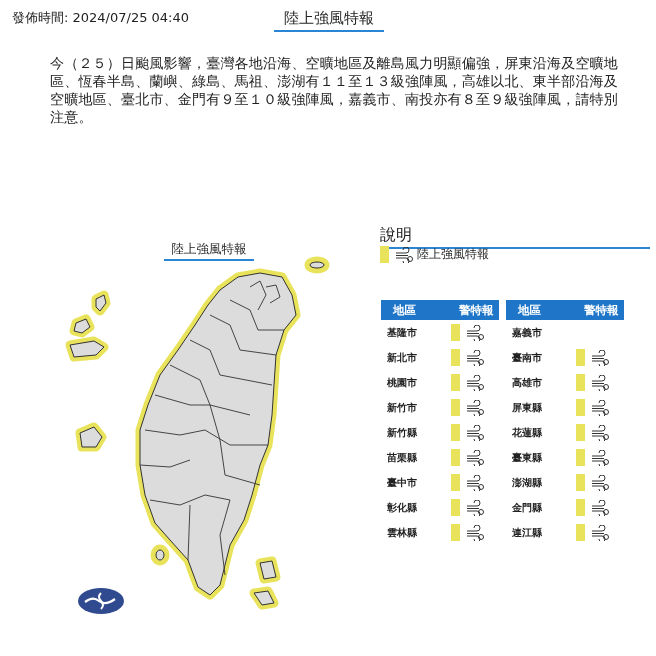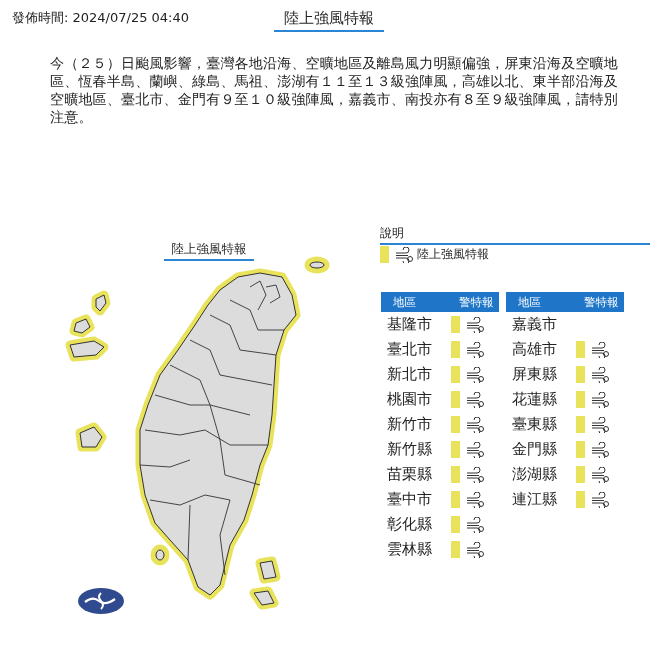--- a/index.html
+++ b/index.html
@@ -5,30 +5,30 @@
   html, body { margin:0; padding:0; background:#ffffff; }
   body { width:656px; height:656px; position:relative; overflow:hidden;
          font-family:"DejaVu Sans", "Liberation Sans", sans-serif; color:#222; }
   .issue { position:absolute; left:12px; top:9px; font-size:13px; color:#222; }
   .title { position:absolute; left:274px; top:9px; width:110px; text-align:center;
            font-size:15px; color:#222; border-bottom:2px solid #2a86d4; padding-bottom:2px; }
   .desc { position:absolute; left:50px; top:54px; width:580px; font-size:14px; line-height:18px; color:#222; letter-spacing:0.2px; }
   .map-title { position:absolute; left:164px; top:241px; width:90px; text-align:center;
                font-size:12.5px; color:#222; border-bottom:2px solid #2a86d4; padding-bottom:1px; }
   .map { position:absolute; left:60px; top:255px; width:280px; height:370px; }
-  .legend-title { position:absolute; left:380px; top:225px; width:270px; font-size:12px;
+  .legend-title { position:absolute; left:380px; top:225px; width:270px; font-size:16px;
                   border-bottom:2px solid #2a86d4; padding-bottom:1px; }
   .legend-item { position:absolute; left:380px; top:246px; display:flex; align-items:center; font-size:12px; }
   .swatch { width:9px; height:17px; background:#e8e35a; display:inline-block; margin-right:5px; }
   .wind { width:20px; height:16px; display:inline-block; margin-right:3px; }
-  .tbl { position:absolute; top:292px; width:118px; }
+  .tbl { position:absolute; top:300px; width:118px;font-weight:bold; }
   .tbl .head { background:#1f76c8; color:#fff; font-size:11.5px; height:20px; display:flex; align-items:center; }
   .tbl .head span:first-child { width:58px; padding-left:12px; }
   .tbl .head span:last-child { padding-left:8px; }
-  .row { height:25px; display:flex; align-items:center; font-size:15px; }
+  .row { height:25px; display:flex; align-items:center; font-size:10px; }
   .row .area { width:64px; padding-left:6px; }
   .row .cell { display:flex; align-items:center; }
   .row .swatch { height:17px; width:9px; margin-right:5px; }
   .logo { position:absolute; left:77px; top:587px; width:48px; height:28px; }
 </style>
 </head>
 <body>
 
 <div class="issue">發佈時間: 2024/07/25 04:40</div>
 <div class="title">陸上強風特報</div>
@@ -111,34 +111,20 @@
             <g stroke="#333" stroke-width="1" fill="none">
               <path d="M2,6 H12 A3,3 0 1 0 9,3"></path>
               <path d="M2,8.5 H14"></path>
               <path d="M2,11 H12 A3,3 0 1 1 9,14"></path>
               <circle cx="16" cy="12" r="2.5"></circle>
             </g>
           </svg>
         </span>
       </div>
       <div class="row">
-        <span class="area">臺北市</span>
-        <span class="cell">
-          <span class="swatch"></span>
-          <svg class="wind" viewBox="0 0 20 16">
-            <g stroke="#333" stroke-width="1" fill="none">
-              <path d="M2,6 H12 A3,3 0 1 0 9,3"></path>
-              <path d="M2,8.5 H14"></path>
-              <path d="M2,11 H12 A3,3 0 1 1 9,14"></path>
-              <circle cx="16" cy="12" r="2.5"></circle>
-            </g>
-          </svg>
-        </span>
-      </div>
-      <div class="row">
         <span class="area">新北市</span>
         <span class="cell">
           <span class="swatch"></span>
           <svg class="wind" viewBox="0 0 20 16">
             <g stroke="#333" stroke-width="1" fill="none">
               <path d="M2,6 H12 A3,3 0 1 0 9,3"></path>
               <path d="M2,8.5 H14"></path>
               <path d="M2,11 H12 A3,3 0 1 1 9,14"></path>
               <circle cx="16" cy="12" r="2.5"></circle>
             </g>
@@ -250,20 +236,34 @@
   <div class="head">
     <span>地區</span>
     <span>警特報</span>
   </div>
   <div id="right-rows">
       <div class="row">
         <span class="area">嘉義市</span>
         <span class="cell"></span>
       </div>
       <div class="row">
+        <span class="area">臺南市</span>
+        <span class="cell">
+          <span class="swatch"></span>
+          <svg class="wind" viewBox="0 0 20 16">
+            <g stroke="#333" stroke-width="1" fill="none">
+              <path d="M2,6 H12 A3,3 0 1 0 9,3"></path>
+              <path d="M2,8.5 H14"></path>
+              <path d="M2,11 H12 A3,3 0 1 1 9,14"></path>
+              <circle cx="16" cy="12" r="2.5"></circle>
+            </g>
+          </svg>
+        </span>
+      </div>
+      <div class="row">
         <span class="area">高雄市</span>
         <span class="cell">
           <span class="swatch"></span>
           <svg class="wind" viewBox="0 0 20 16">
             <g stroke="#333" stroke-width="1" fill="none">
               <path d="M2,6 H12 A3,3 0 1 0 9,3"></path>
               <path d="M2,8.5 H14"></path>
               <path d="M2,11 H12 A3,3 0 1 1 9,14"></path>
               <circle cx="16" cy="12" r="2.5"></circle>
             </g>
@@ -306,35 +306,35 @@
             <g stroke="#333" stroke-width="1" fill="none">
               <path d="M2,6 H12 A3,3 0 1 0 9,3"></path>
               <path d="M2,8.5 H14"></path>
               <path d="M2,11 H12 A3,3 0 1 1 9,14"></path>
               <circle cx="16" cy="12" r="2.5"></circle>
             </g>
           </svg>
         </span>
       </div>
       <div class="row">
+        <span class="area">澎湖縣</span>
+        <span class="cell">
+          <span class="swatch"></span>
+          <svg class="wind" viewBox="0 0 20 16">
+            <g stroke="#333" stroke-width="1" fill="none">
+              <path d="M2,6 H12 A3,3 0 1 0 9,3"></path>
+              <path d="M2,8.5 H14"></path>
+              <path d="M2,11 H12 A3,3 0 1 1 9,14"></path>
+              <circle cx="16" cy="12" r="2.5"></circle>
+            </g>
+          </svg>
+        </span>
+      </div>
+      <div class="row">
         <span class="area">金門縣</span>
-        <span class="cell">
-          <span class="swatch"></span>
-          <svg class="wind" viewBox="0 0 20 16">
-            <g stroke="#333" stroke-width="1" fill="none">
-              <path d="M2,6 H12 A3,3 0 1 0 9,3"></path>
-              <path d="M2,8.5 H14"></path>
-              <path d="M2,11 H12 A3,3 0 1 1 9,14"></path>
-              <circle cx="16" cy="12" r="2.5"></circle>
-            </g>
-          </svg>
-        </span>
-      </div>
-      <div class="row">
-        <span class="area">澎湖縣</span>
         <span class="cell">
           <span class="swatch"></span>
           <svg class="wind" viewBox="0 0 20 16">
             <g stroke="#333" stroke-width="1" fill="none">
               <path d="M2,6 H12 A3,3 0 1 0 9,3"></path>
               <path d="M2,8.5 H14"></path>
               <path d="M2,11 H12 A3,3 0 1 1 9,14"></path>
               <circle cx="16" cy="12" r="2.5"></circle>
             </g>
           </svg>

